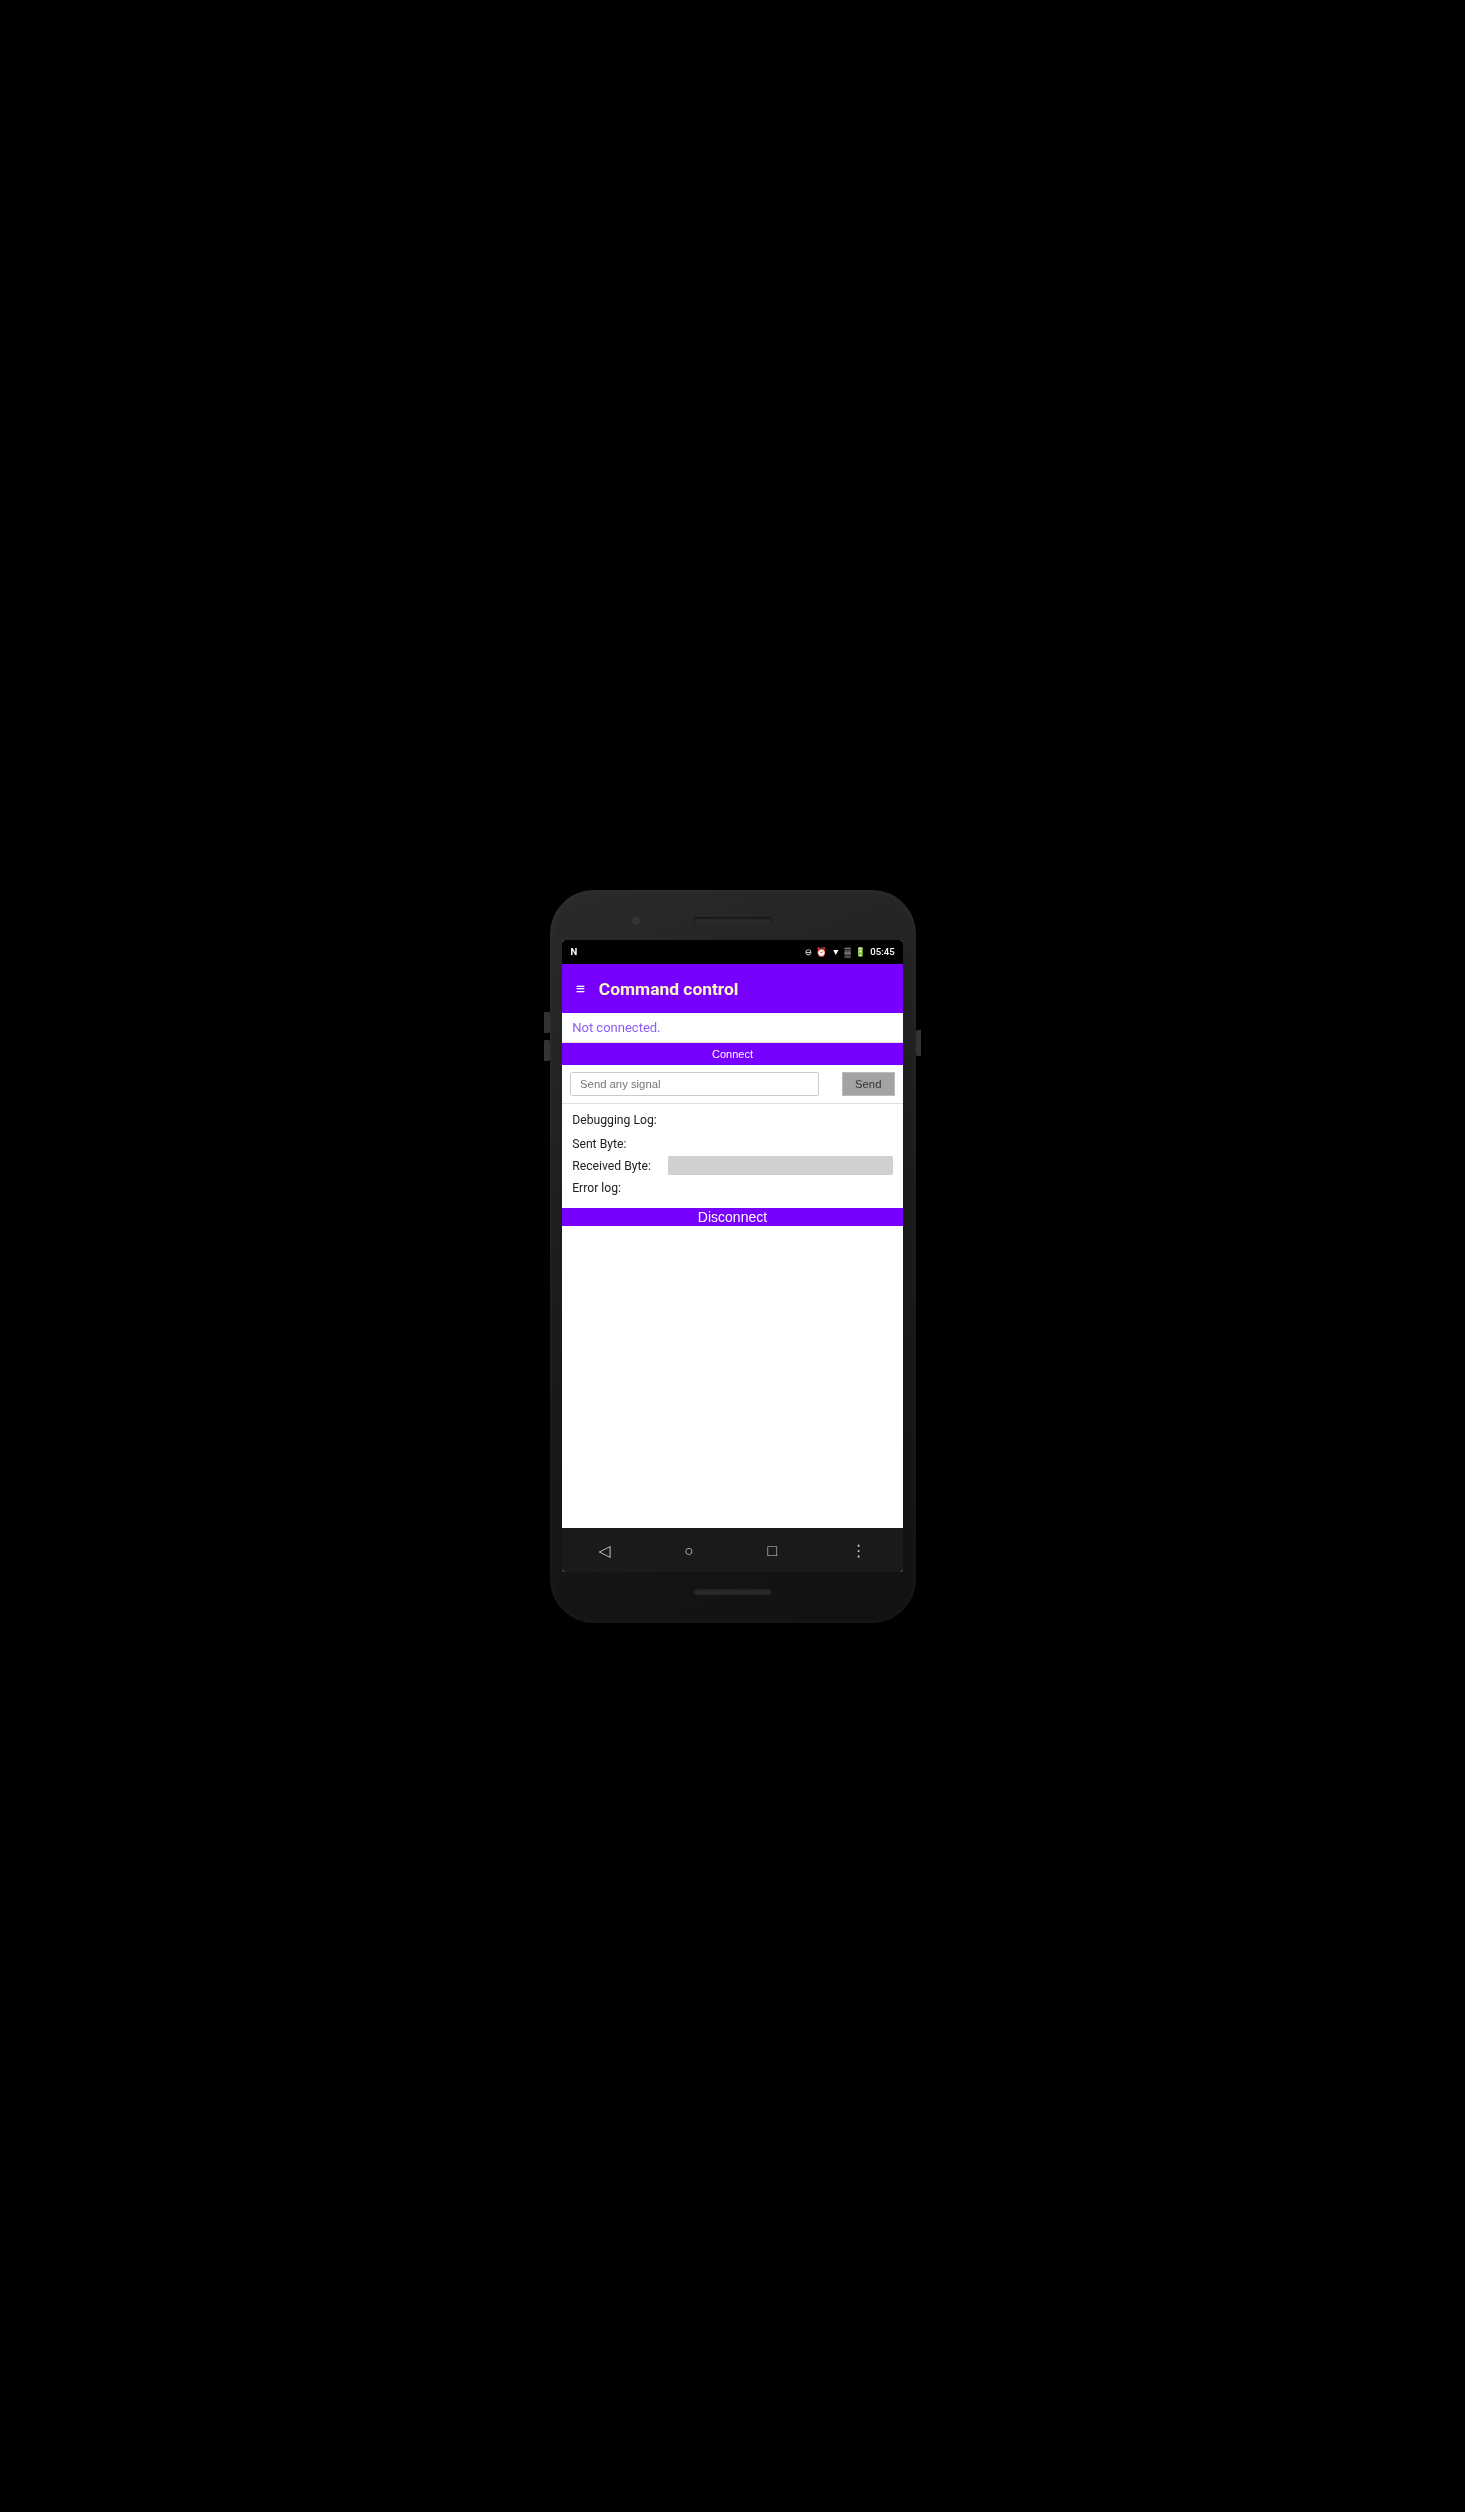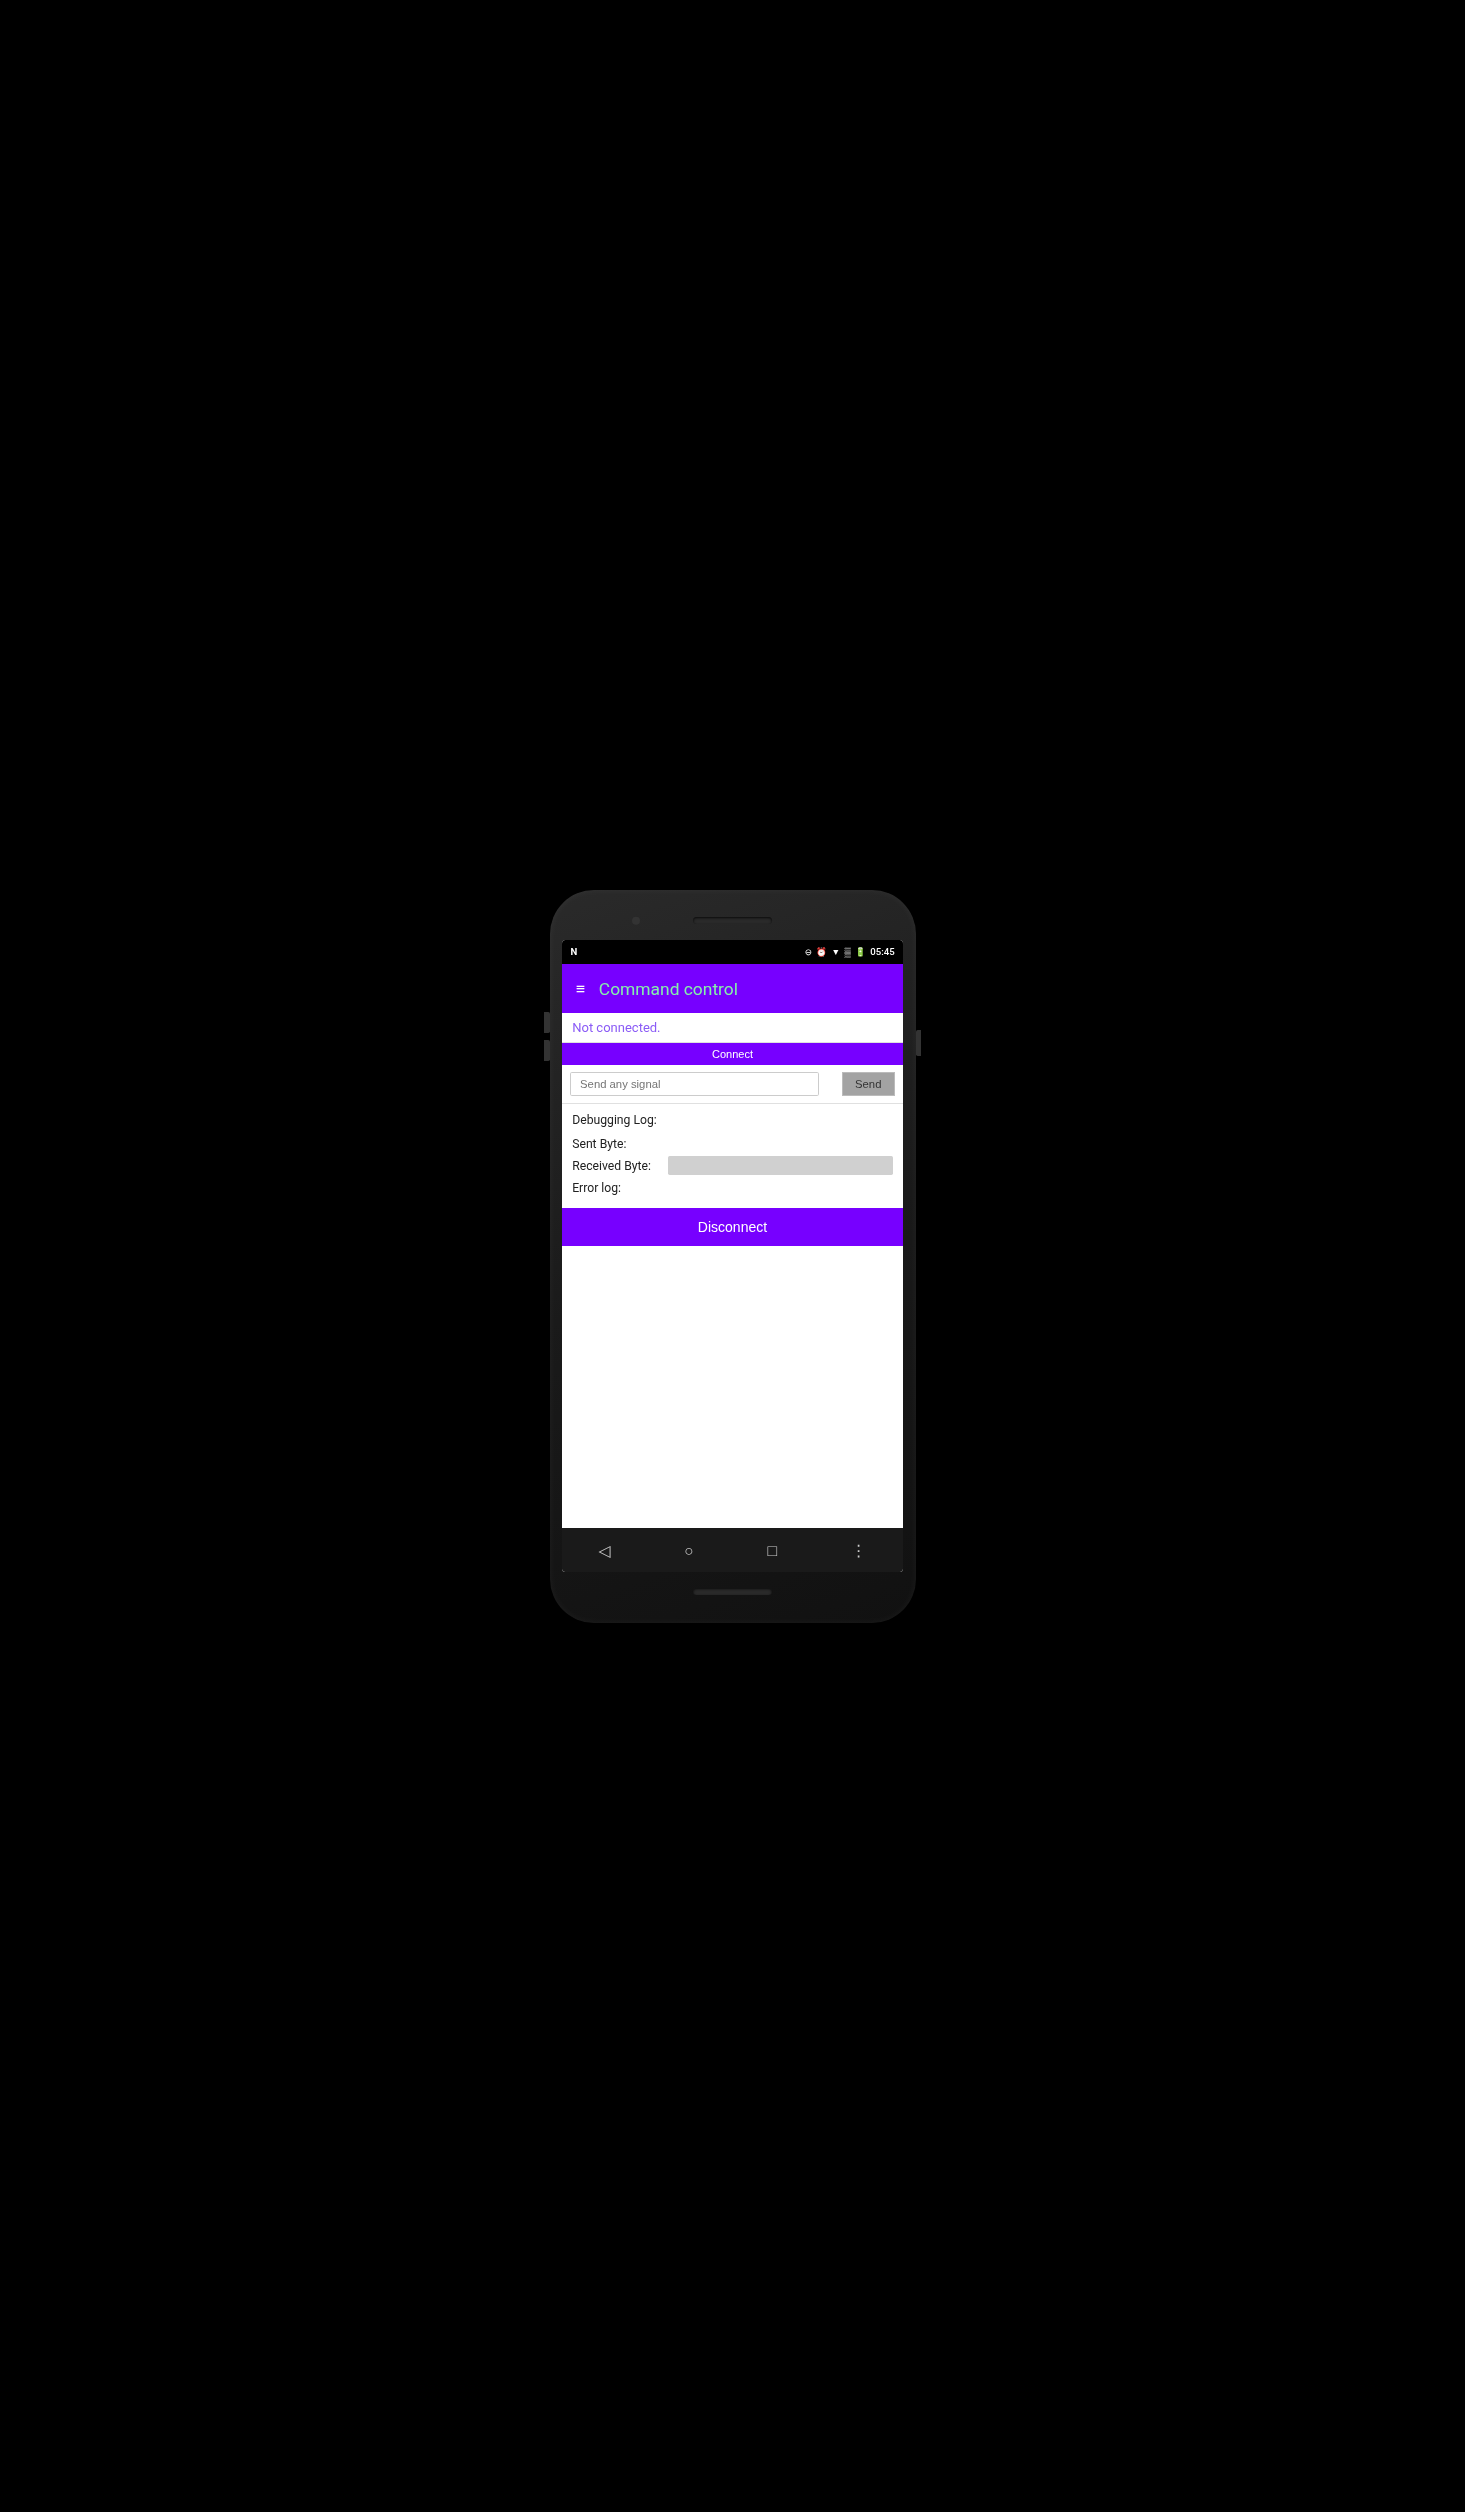--- a/index.html
+++ b/index.html
@@ -109,22 +109,22 @@
       flex-shrink: 0;
     }
     .hamburger-icon {
       font-size: 15.7px;
       margin-right: 14px;
       cursor: pointer;
       color: #fff;
     }
     .app-bar-title {
       font-size: 17.4px;
-      font-weight: 400;
-      color: #86efac;
+      font-weight: 700;
+      color: #fef9c3;
     }
 
     
     .content {
       flex: 1;
       display: flex;
       flex-direction: column;
       overflow: hidden;
     }
 
@@ -207,21 +207,21 @@
       background: #d0d0d0;
       border-radius: 1.7px;
     }
 
     
     .disconnect-btn {
       background: #7700ff;
       color: #fff;
       border: none;
       width: 100%;
-      padding: 11px;
+      padding: 1px;
       font-size: 14px;
       cursor: pointer;
       text-align: center;
       flex-shrink: 0;
     }
 
     
     .lower-content {
       flex: 1;
       background: #fff;

